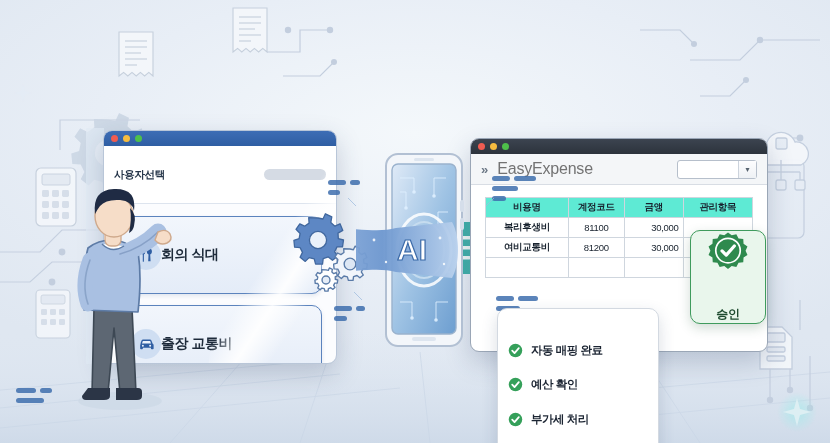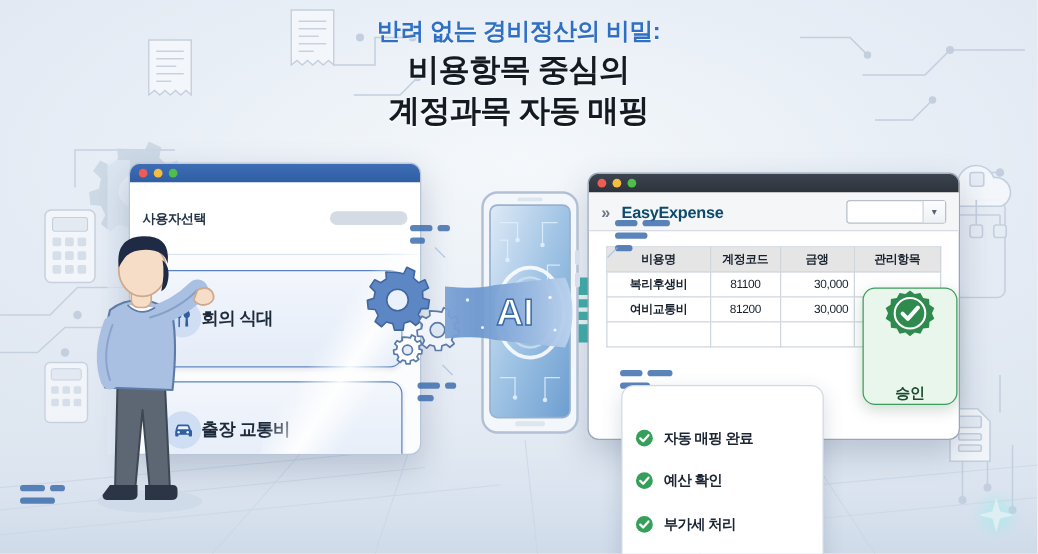--- a/index.html
+++ b/index.html
@@ -72,34 +72,34 @@
     background:linear-gradient(115deg, rgba(255,255,255,0) 38%, rgba(255,255,255,.92) 52%, rgba(255,255,255,0) 66%);
     transform:rotate(8deg);pointer-events:none;}
 
   
   #rightwin{left:470px;top:138px;width:296px;height:212px;z-index:20;
     background:#ffffff;border:1px solid #9aa6b6;}
   #rightwin .win-bar{background:linear-gradient(#3c4450,#2c333c);}
   .rw-head{height:30px;background:#f4f6f8;border-bottom:1px solid #d8dde4;
     display:flex;align-items:center;padding:0 10px;gap:9px;}
   .rw-chev{font-size:13px;color:#6c7886;font-weight:bold;line-height:1;}
-  .rw-title{font-size:13px;font-weight:bold;color:#0c4a6e;letter-spacing:-.2px;}
+  .rw-title{font-size:16px;font-weight:normal;color:#737373;letter-spacing:-.2px;}
   .rw-select{margin-left:auto;width:78px;height:17px;border:1px solid #b6bfcb;
     border-radius:3px;background:#fff;display:flex;align-items:stretch;}
   .rw-select .sv{flex:1;}
   .rw-select .sc{width:17px;border-left:1px solid #ccd3dc;display:flex;
     align-items:center;justify-content:center;font-size:8px;color:#57636f;
     background:linear-gradient(#fdfdfe,#eef1f5);}
   .rw-body{padding:12px 14px 0 14px;}
   table.exp{border-collapse:collapse;width:100%;table-layout:fixed;}
   table.exp th,table.exp td{
     border:1px solid #cfd6de;height:19px;font-size:9.5px;
     color:#18222e;letter-spacing:-.3px;padding:0 4px;
   }
-  table.exp th{background:#e5e5e5;font-weight:bold;text-align:center;}
+  table.exp th{background:#5eead4;font-weight:bold;text-align:center;}
   td.c-name{text-align:center;font-weight:bold;}
   td.c-code{text-align:center;}
   td.c-amt{text-align:right;}
   td.c-mng{}
   col.w-name{width:31%} col.w-code{width:21%} col.w-amt{width:22%} col.w-mng{width:26%}
 
   
   #approval{
     position:absolute;left:690px;top:230px;width:74px;height:92px;z-index:30;
     background:#e9f6ec;border:1.6px solid #3f9b5d;border-radius:10px;
@@ -290,25 +290,20 @@
       <circle cx="797" cy="412" r="20" fill="url(#glow)" opacity=".55"></circle>
       <path d="M797 398 L800 409 L811 412 L800 415 L797 426 L794 415 L783 412 L794 409 Z" fill="#dff3f5"></path>
     </g>
     <g opacity=".55">
       <path d="M23 84 L25 91 L32 93 L25 95 L23 102 L21 95 L14 93 L21 91 Z" fill="#e3ecf6"></path>
     </g>
 
     <rect x="86" y="128" width="18" height="236" fill="#e3ebf5" opacity=".7"></rect>
   </svg>
 
-  <div class="titleblock">
-    <div class="t-sub">반려 없는 경비정산의 비밀:</div>
-    <div class="t-main">비용항목 중심의</div>
-    <div class="t-main">계정과목 자동 매핑</div>
-  </div>
 
   <svg id="arrow" viewBox="0 0 80 96">
     <path d="M0 22 H46 V0 L80 48 L46 96 V74 H0 Z" fill="url(#arrowg)"></path>
     <g fill="#ffffff" opacity=".9">
       <rect x="10" y="36" width="16" height="3.4" rx="1.7"></rect>
       <rect x="10" y="46" width="24" height="3.4" rx="1.7"></rect>
       <rect x="10" y="56" width="13" height="3.4" rx="1.7"></rect>
       <circle cx="34" cy="37.7" r="2.6"></circle>
         <circle cx="41" cy="47.7" r="2.6"></circle>
         <circle cx="30" cy="57.7" r="2.6"></circle>

